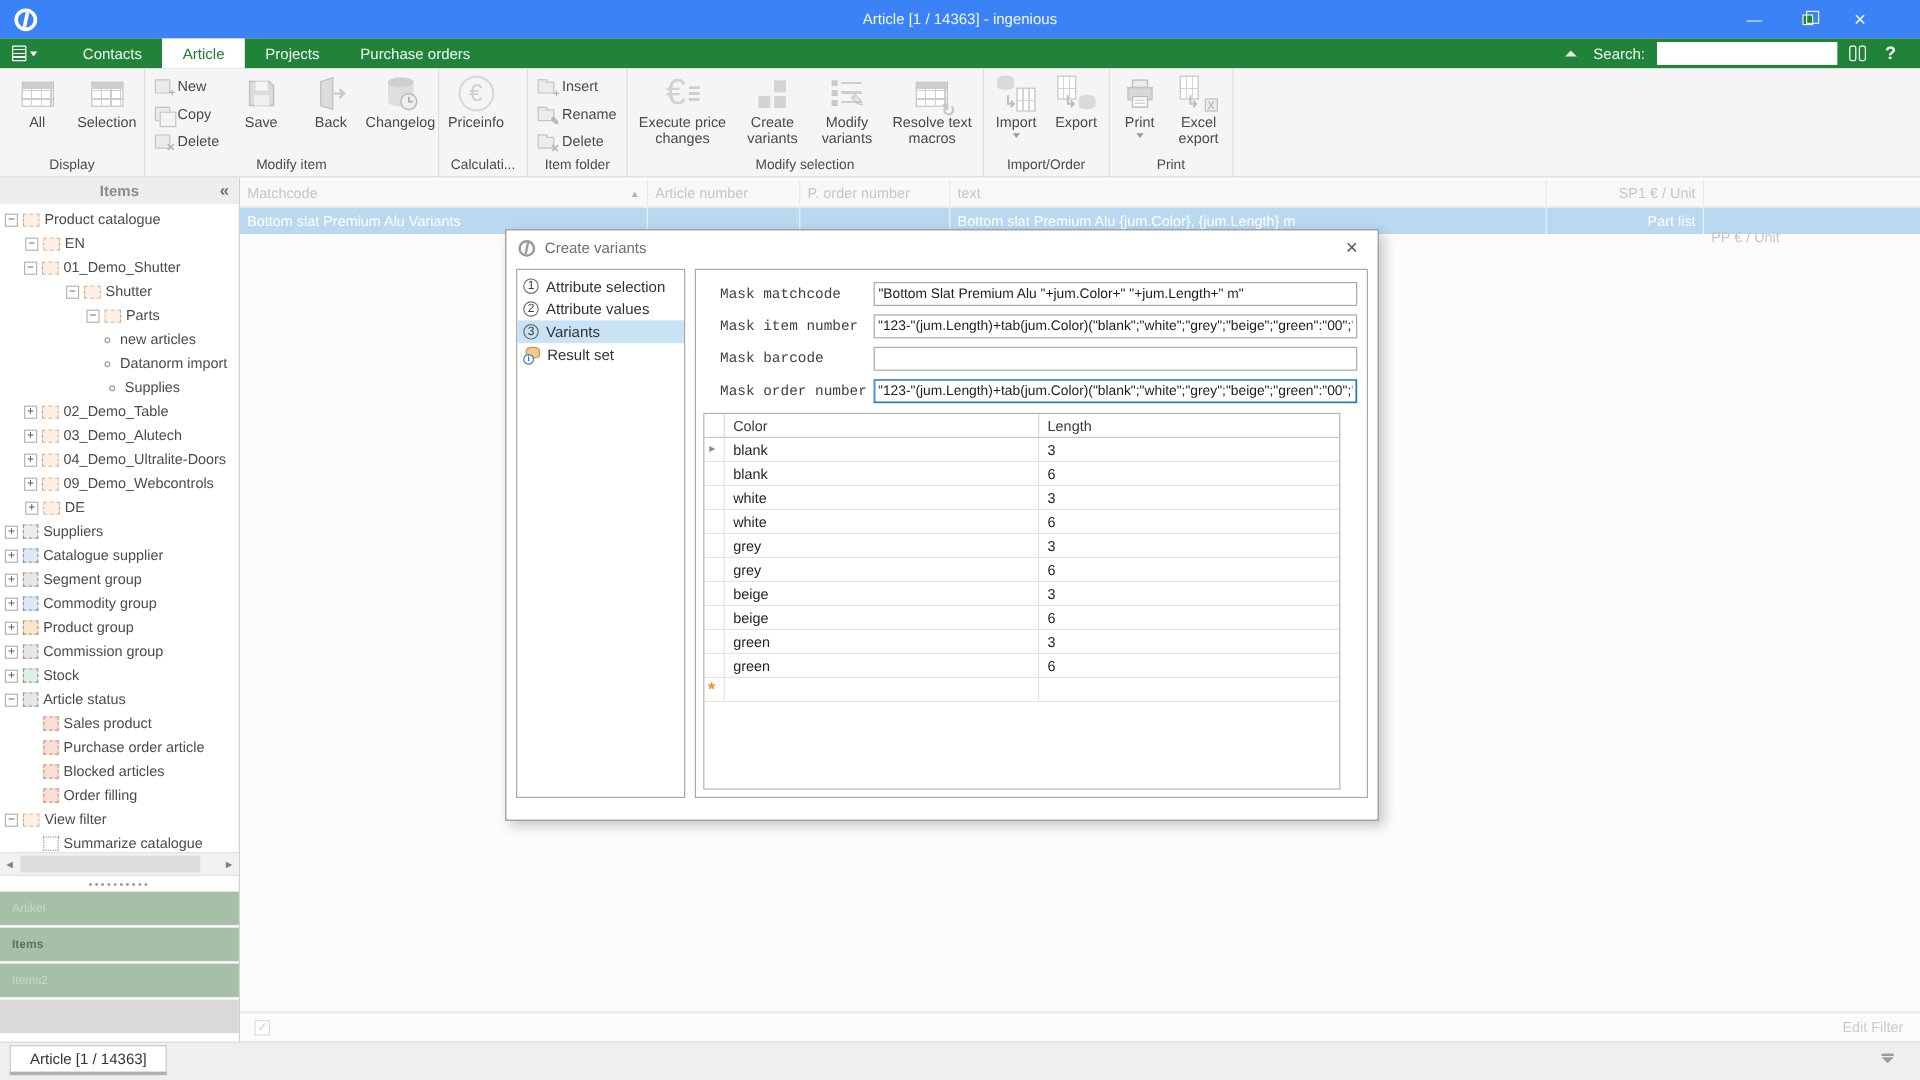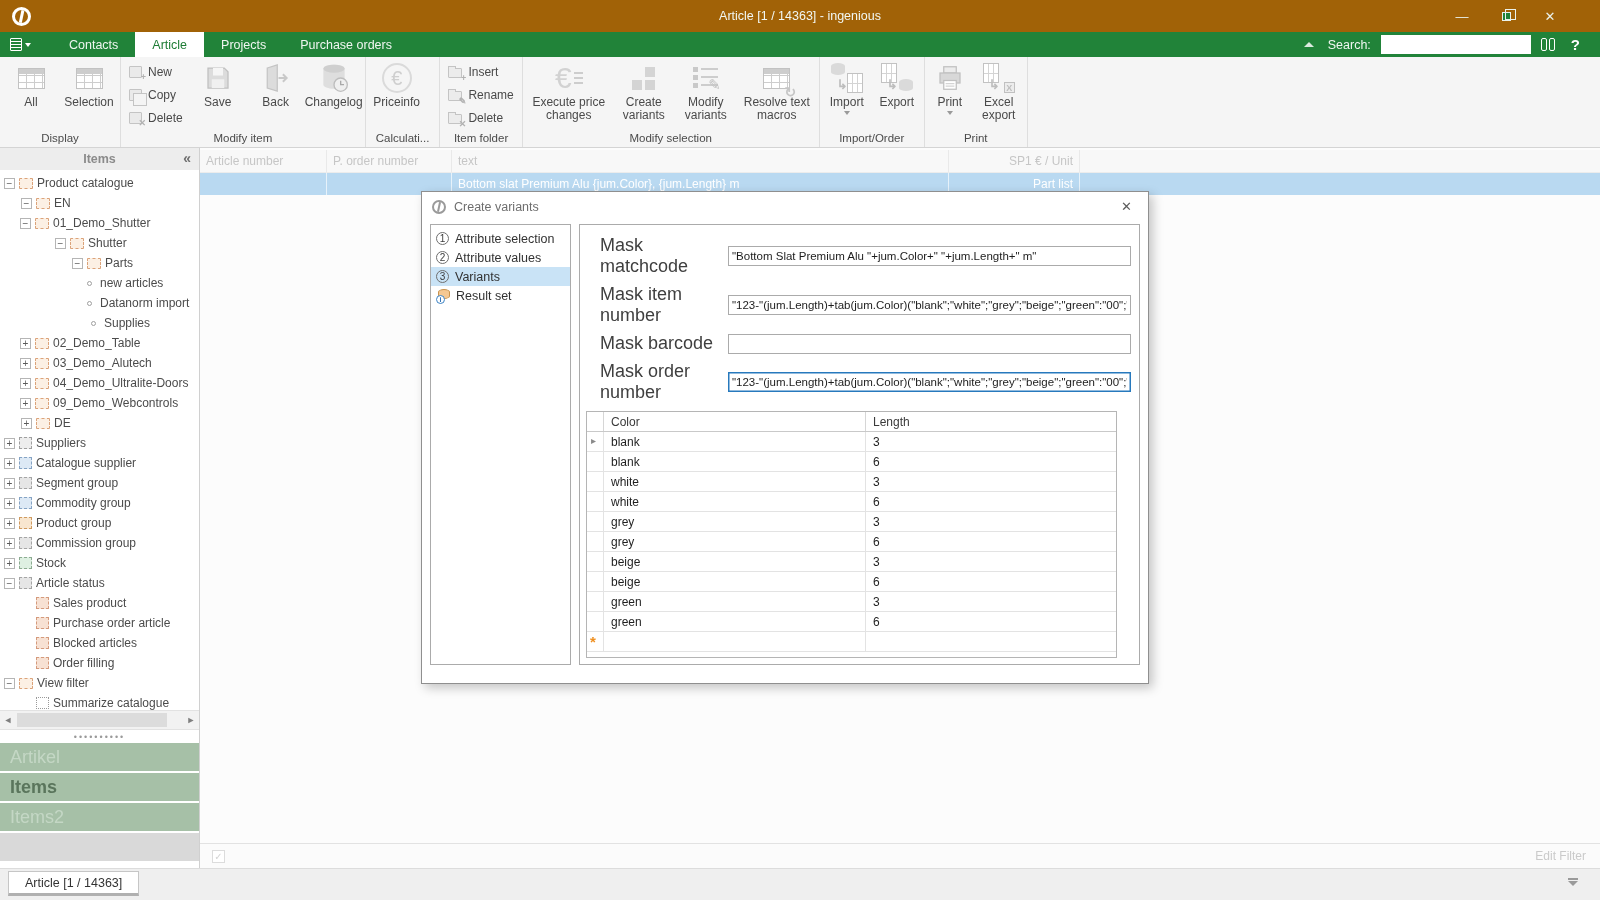--- a/index.html
+++ b/index.html
@@ -1,20 +1,20 @@
 <!DOCTYPE html>
 <html><head>
 <meta charset="utf-8">
 <style>
   * { margin:0; padding:0; box-sizing:border-box; }
   html,body { width:1600px; height:900px; overflow:hidden; }
   body { font-family:"Liberation Sans", sans-serif; background:#f5f5f5; position:relative; font-size:12px; color:#444; }
 
   
-  .titlebar { position:absolute; left:0; top:0; width:1600px; height:32px; background:#a16207; display:flex; align-items:center; }
+  .titlebar { position:absolute; left:0; top:0; width:1600px; height:32px; background:#3b82f6; display:flex; align-items:center; }
   .logo { width:19px; height:19px; border:3px solid #fff; border-radius:50%; margin-left:12px; position:relative; overflow:hidden; }
   .logo::after { content:""; position:absolute; left:5px; top:-2px; width:3px; height:18px; background:#fff; transform:rotate(12deg); }
   .title-text { position:absolute; left:0; right:0; text-align:center; color:#f2f7f3; font-size:12.5px; pointer-events:none; }
   .winbtns { margin-left:auto; display:flex; margin-right:28px; }
   .winbtn { width:44px; height:32px; display:flex; align-items:center; justify-content:center; color:#eaf2ec; font-size:13px; }
   .winbtn .restore { width:9px; height:9px; border:1px solid #eaf2ec; position:relative; background:#218339;}
   .winbtn .restore::before { content:""; position:absolute; left:2px; top:-4px; width:9px; height:9px; border:1px solid #eaf2ec; }
 
   
   .tabbar { position:absolute; left:0; top:32px; width:1600px; height:25px; background:#218339; display:flex; align-items:flex-end; }
@@ -94,21 +94,21 @@
   .trow[data-icon="module-orange"] .tico { width:13px; height:12px; border:1px dashed #cf9a5f; background:#f8e6cf; }
   .trow[data-icon="module-green"] .tico { width:13px; height:12px; border:1px dashed #8cab91; background:#def0e2; }
   .trow[data-icon="status"] .tico { width:13px; height:12px; border:1px dashed #d49a7c; background:#f7e1d3; }
   .trow[data-icon="square"] .tico { width:13px; height:12px; border:1px dotted #9a9a9a; background:#fff; }
   .hscroll { height:20px; background:#f2f2f2; border-top:1px solid #e2e2e2; border-bottom:1px solid #e2e2e2; position:relative; flex:none; }
   .hscroll .arrow { position:absolute; top:0; width:16px; height:18px; color:#7f7f7f; font-size:9px; display:flex; align-items:center; justify-content:center; }
   .hscroll .left { left:0; } .hscroll .right { right:0; }
   .hthumb { position:absolute; left:17px; top:2px; width:150px; height:14px; background:#dcdcdc; }
   .splitter { height:13px; display:flex; align-items:center; justify-content:center; color:#9a9a9a; font-size:9px; letter-spacing:2px; flex:none; }
   .panels { flex:none; }
-  .panel { height:28px; margin-bottom:2px; background:#a6c0a7; display:flex; align-items:center; padding-left:10px; font-size:18px; }
+  .panel { height:28px; margin-bottom:2px; background:#a6c0a7; display:flex; align-items:center; padding-left:10px; font-size:10px; }
   .panel[data-emphasis="dim"] { color:#c4d7c5; }
   .panel[data-emphasis="bold"] { color:#5a755c; font-weight:bold; }
   .side-footer { height:28px; background:#d9d9d9; flex:none; }
 
   
   .main { position:absolute; left:200px; top:148px; width:1400px; height:720px; background:#fcfcfc; }
   .ghead { display:flex; height:23px; margin-top:2px; background:#f8f8f8; border-bottom:1px solid #ececec; color:#c6c6c6; font-size:12px; }
   .gh { display:flex; align-items:center; padding:0 6px; border-right:1px solid #e9e9e9; }
   .grow { display:flex; height:22px; background:#b9d9f1; color:#fff; font-size:12px; }
   .gc { display:flex; align-items:center; padding:0 6px; border-right:1px solid rgba(255,255,255,.65); overflow:hidden; white-space:nowrap; }
@@ -136,21 +136,21 @@
   .steps { width:141px; border:1px solid #ababab; background:#fff; padding-top:4px; flex:none; }
   .step { display:flex; align-items:center; height:19px; gap:6px; padding-left:5px; font-size:12.5px; color:#323232; }
   .step[data-selected="true"] { background:#c9e3f6; }
   .circle { width:13px; height:13px; border:1px solid #6f6f6f; border-radius:50%; font-size:10px; line-height:12px; text-align:center; color:#3c3c3c; flex:none; }
   .rsicon { display:none; position:relative; width:14px; height:13px; flex:none; }
   .step[data-num=""] .rsicon { display:inline-block; }
   .rsicon .body { position:absolute; right:0; top:0; width:12px; height:10px; background:#f5c893; border:1px solid #c8944f; border-radius:6px/3px; }
   .rsicon .info { position:absolute; left:0; bottom:-2px; width:9px; height:9px; background:#fff; border:1px solid #3b82c4; border-radius:50%; color:#2f6fb0; font-size:7px; line-height:8px; text-align:center; font-weight:bold; }
   .rightpanel { flex:1; border:1px solid #ababab; margin-left:8px; background:#fff; padding:10px 6px 6px 20px; display:flex; flex-direction:column; }
   .frow { display:flex; align-items:center; margin-bottom:7px; }
-  .flabel { width:128px; color:#3f3f3f; font-size:18px; flex:none; }
+  .flabel { width:128px; color:#3f3f3f; font-size:12px; flex:none;font-family:Liberation Mono, monospace; }
   .finput { flex:1; height:20px; border:1px solid #ababab; font-family:"Liberation Sans",sans-serif; font-size:11.5px; color:#1d1d1d; padding:0 3px; margin-right:2px; outline:none; background:#fff; }
   .frow[data-focused="true"] .finput { border:1px solid #2779bd; box-shadow:inset 0 0 0 0.5px #2779bd; }
   .dgrid { margin-top:1px; border:1px solid #b5b5b5; flex:1; background:#fff; display:flex; flex-direction:column; margin-right:16px; margin-left:-14px; }
   .dghead { display:flex; height:20px; border-bottom:1px solid #c9c9c9; color:#3a3a3a; font-size:12px; }
   .dgh { display:flex; align-items:center; padding:0 7px; border-right:1px solid #d6d6d6; }
   .dsel-col { width:17px; flex:none; border-right:1px solid #d6d6d6; }
   .dcol0 { width:262px; } .dcol1 { flex:1; border-right:none; }
   .drow, .dnewrow { display:flex; height:20px; border-bottom:1px solid #e3e3e3; font-size:12px; color:#1f1f1f; }
   .dsel { width:17px; flex:none; border-right:1px solid #e3e3e3; position:relative; }
   .dgrid-rows .drow:first-child .dsel::before { content:"▸"; position:absolute; left:4px; top:3px; color:#8a8a8a; font-size:10px; }
@@ -555,37 +555,42 @@
 
   <div class="panel" data-emphasis="dim">Artikel</div>
       <div class="panel" data-emphasis="bold">Items</div>
       <div class="panel" data-emphasis="dim">Items2</div>
     </div>
   <div class="side-footer"></div>
 </div>
 
 <div class="main">
   <div class="ghead">
+    <div class="gh c0">
+        <span>Matchcode</span>
+        <span class="sort">▲</span>
+      </div>
     <div class="gh c1">
         <span>Article number</span>
       </div>
     <div class="gh c2">
         <span>P. order number</span>
       </div>
     <div class="gh c3">
         <span>text</span>
       </div>
     <div class="gh c4">
         <span>SP1 € / Unit</span>
       </div>
     <div class="gh c5">
         <span>PP € / Unit</span>
       </div>
   </div>
   <div class="grow">
+    <div class="gc c0">Bottom slat Premium Alu Variants</div>
     <div class="gc c1"></div>
     <div class="gc c2"></div>
     <div class="gc c3">Bottom slat Premium Alu {jum.Color}, {jum.Length} m</div>
     <div class="gc c4">Part list</div>
     <div class="gc c5">Part list</div>
   </div>
   <div class="filterbar">
     <div class="cb">✓</div>
     <div class="editfilter">Edit Filter</div>
   </div>

